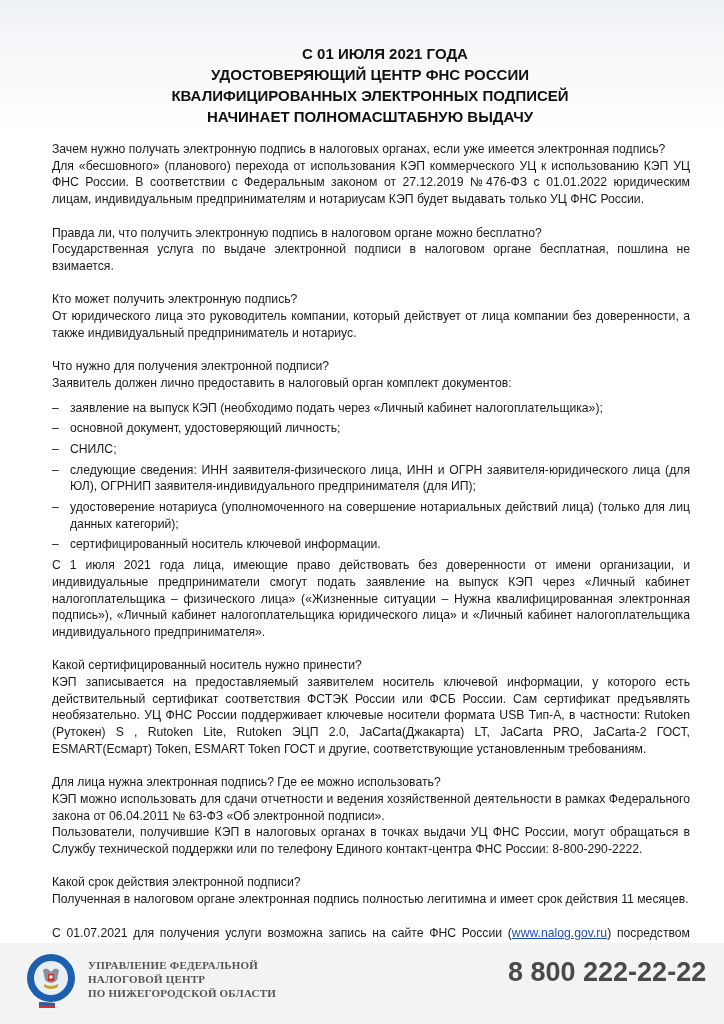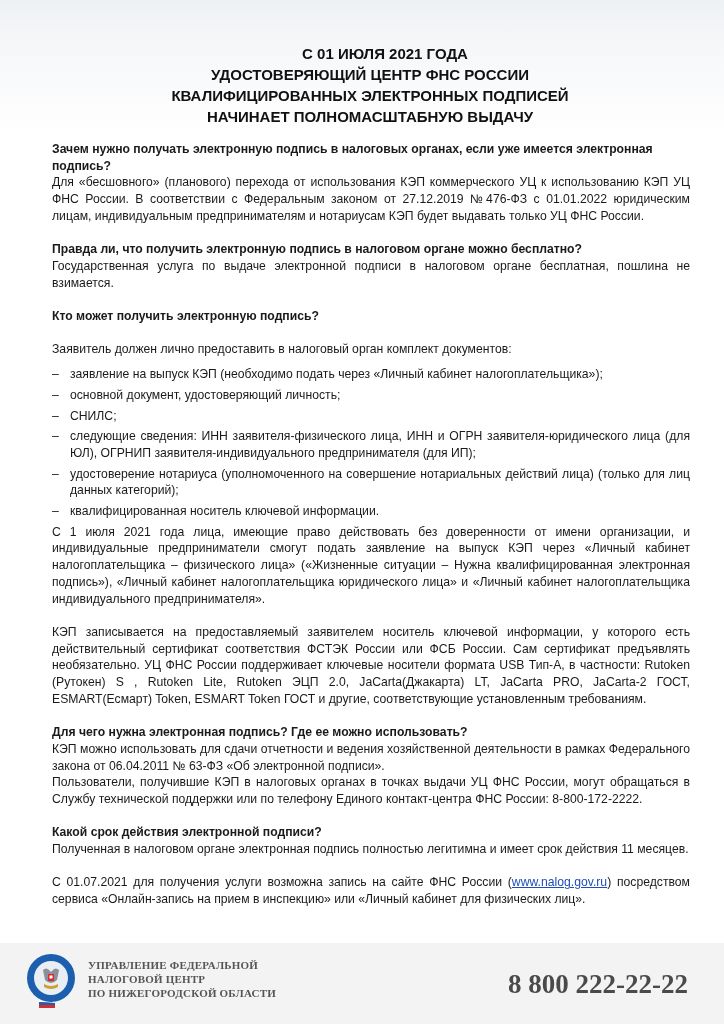--- a/index.html
+++ b/index.html
@@ -16,41 +16,41 @@
   .title {
     position: absolute; left: 8px; top: 43px; width: 724px;
     text-align: center; font-weight: bold; font-size: 15px; line-height: 21px;
     font-family: "Liberation Sans", sans-serif; color: #111;
   }
   .title .t0 { padding-left: 30px; }
   .content {
     position: absolute; left: 52px; top: 141px; width: 638px;
     font-size: 12.2px; line-height: 16.7px; color: #1a1a1a;
   }
-  .q { font-weight: bold; margin: 0; }
+  .q { font-weight: normal; margin: 0; }
   .a { margin: 0; text-align: justify; }
   .gap { height: 16.7px; }
   .gap-s { height: 8px; }
   ul.list { list-style: none; margin: 0; padding: 0; }
   ul.list li { position: relative; padding-left: 18px; margin: 0 0 4px 0; text-align: justify; }
   ul.list li .dash { position: absolute; left: 0; top: 0; }
   a.link { color: #1f4fb5; text-decoration: underline; }
   .footer {
     position: absolute; left: 0; top: 943px; width: 724px; height: 81px;
     background: #f3f3f3;
   }
   .footer .logo { position: absolute; left: 25px; top: 7px; width: 52px; height: 60px; }
   .footer .org {
     position: absolute; left: 88px; top: 15px;
     font-family: "Liberation Serif", serif; font-weight: bold; font-size: 11px;
     line-height: 14px; color: #555; letter-spacing: 0.2px;
   }
   .footer .phone {
-    position: absolute; left: 508px; top: 26px;
-    font-family: Liberation Serif, serif; font-weight: bold; font-size: 27px;
+    position: absolute; left: 508px; top: 14px;
+    font-family: Liberation Sans, sans-serif; font-weight: bold; font-size: 27px;
     color: #4a4a4a;
   }
 </style>
 </head>
 <body>
 
 <div class="top-band"></div>
 
 <div class="title">
   <div class="t0">С 01 ИЮЛЯ 2021 ГОДА</div>
@@ -63,41 +63,44 @@
 
   <p class="q">Зачем нужно получать электронную подпись в налоговых органах, если уже имеется электронная подпись?</p>
   <p class="a">Для «бесшовного» (планового) перехода от использования КЭП коммерческого УЦ к использованию КЭП УЦ ФНС России. В соответствии с Федеральным законом от 27.12.2019 №476-ФЗ с 01.01.2022 юридическим лицам, индивидуальным предпринимателям и нотариусам КЭП будет выдавать только УЦ ФНС России.</p>
   <div class="gap"></div>
 
   <p class="q">Правда ли, что получить электронную подпись в налоговом органе можно бесплатно?</p>
   <p class="a">Государственная услуга по выдаче электронной подписи в налоговом органе бесплатная, пошлина не взимается.</p>
   <div class="gap"></div>
 
   <p class="q">Кто может получить электронную подпись?</p>
+  <p class="a">От юридического лица это руководитель компании, который действует от лица компании без доверенности, а также индивидуальный предприниматель и нотариус.</p>
   <div class="gap"></div>
 
+  <p class="q">Что нужно для получения электронной подписи?</p>
   <p class="a">Заявитель должен лично предоставить в налоговый орган комплект документов:</p>
   <div class="gap-s"></div>
   <ul class="list">
     <li><span class="dash">–</span><span>заявление на выпуск КЭП (необходимо подать через «Личный кабинет налогоплательщика»);</span></li>
     <li><span class="dash">–</span><span>основной документ, удостоверяющий личность;</span></li>
     <li><span class="dash">–</span><span>СНИЛС;</span></li>
     <li><span class="dash">–</span><span>следующие сведения: ИНН заявителя-физического лица, ИНН и ОГРН заявителя-юридического лица (для ЮЛ), ОГРНИП заявителя-индивидуального предпринимателя (для ИП);</span></li>
     <li><span class="dash">–</span><span>удостоверение нотариуса (уполномоченного на совершение нотариальных действий лица) (только для лиц данных категорий);</span></li>
-    <li><span class="dash">–</span><span>квалифицированная носитель ключевой информации.</span></li>
+    <li><span class="dash">–</span><span>сертифицированный носитель ключевой информации.</span></li>
   </ul>
   <p class="a">С 1 июля 2021 года лица, имеющие право действовать без доверенности от имени организации, и индивидуальные предприниматели смогут подать заявление на выпуск КЭП через «Личный кабинет налогоплательщика – физического лица» («Жизненные ситуации – Нужна квалифицированная электронная подпись»), «Личный кабинет налогоплательщика юридического лица» и «Личный кабинет налогоплательщика индивидуального предпринимателя».</p>
   <div class="gap"></div>
 
+  <p class="q">Какой сертифицированный носитель нужно принести?</p>
   <p class="a">КЭП записывается на предоставляемый заявителем носитель ключевой информации, у которого есть действительный сертификат соответствия ФСТЭК России или ФСБ России. Сам сертификат предъявлять необязательно. УЦ ФНС России поддерживает ключевые носители формата USB Тип-А, в частности: Rutoken (Рутокен) S , Rutoken Lite, Rutoken ЭЦП 2.0, JaCarta(Джакарта) LT, JaCarta PRO, JaCarta-2 ГОСТ, ESMART(Есмарт) Token, ESMART Token ГОСТ и другие, соответствующие установленным требованиям.</p>
   <div class="gap"></div>
 
-  <p class="q">Для чего нужна электронная подпись? Где ее можно использовать?</p>
+  <p class="q">Для лица нужна электронная подпись? Где ее можно использовать?</p>
   <p class="a">КЭП можно использовать для сдачи отчетности и ведения хозяйственной деятельности в рамках Федерального закона от 06.04.2011 № 63-ФЗ «Об электронной подписи».</p>
-  <p class="a">Пользователи, получившие КЭП в налоговых органах в точках выдачи УЦ ФНС России, могут обращаться в Службу технической поддержки или по телефону Единого контакт-центра ФНС России: 8-800-172-2222.</p>
+  <p class="a">Пользователи, получившие КЭП в налоговых органах в точках выдачи УЦ ФНС России, могут обращаться в Службу технической поддержки или по телефону Единого контакт-центра ФНС России: 8-800-290-2222.</p>
   <div class="gap"></div>
 
   <p class="q">Какой срок действия электронной подписи?</p>
   <p class="a">Полученная в налоговом органе электронная подпись полностью легитимна и имеет срок действия 11 месяцев.</p>
   <div class="gap"></div>
 
   <p class="a"><span>С 01.07.2021 для получения услуги возможна запись на сайте ФНС России (</span><a class="link">www.nalog.gov.ru</a><span>) посредством сервиса «Онлайн-запись на прием в инспекцию» или «Личный кабинет для физических лиц».</span></p>
 </div>
 
 <div class="footer">

